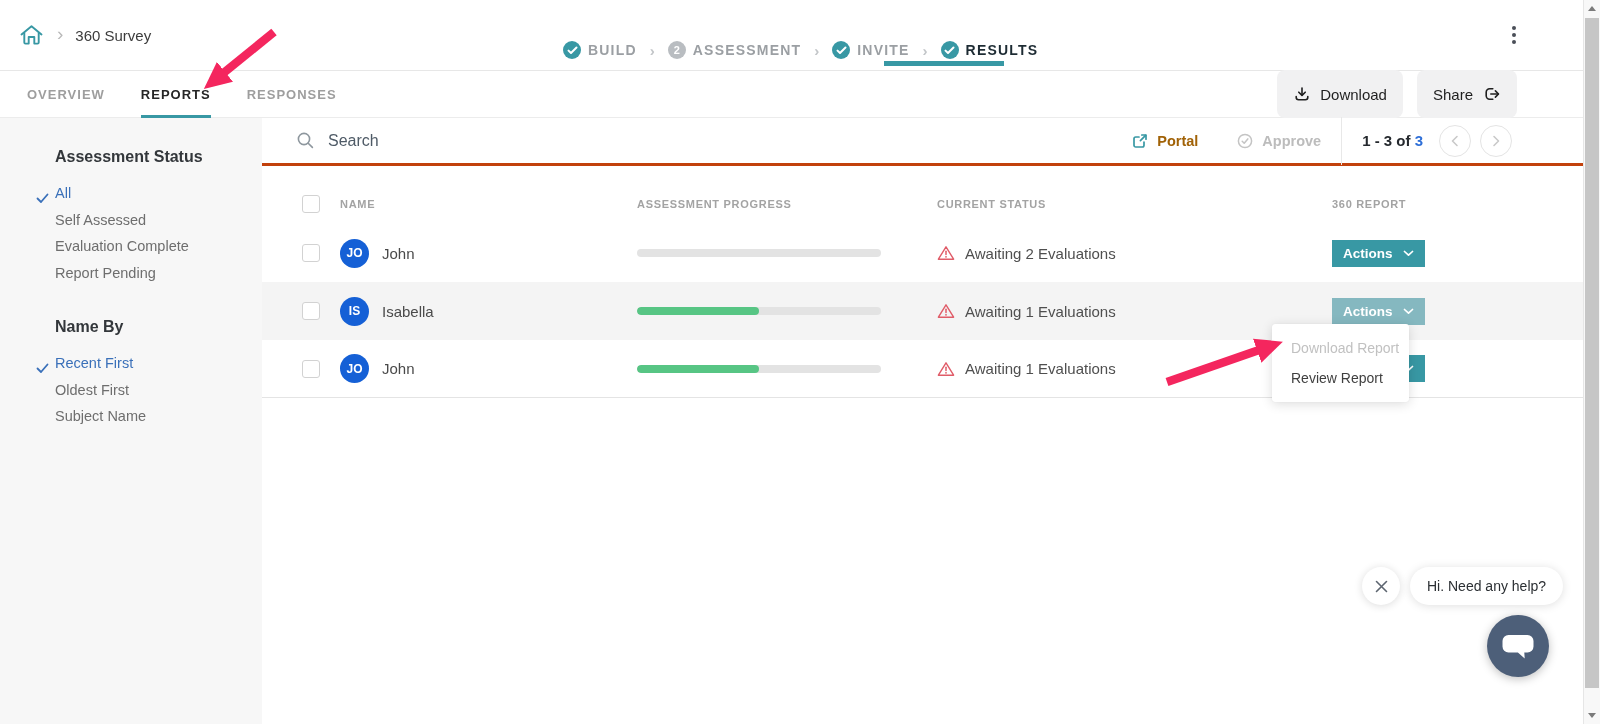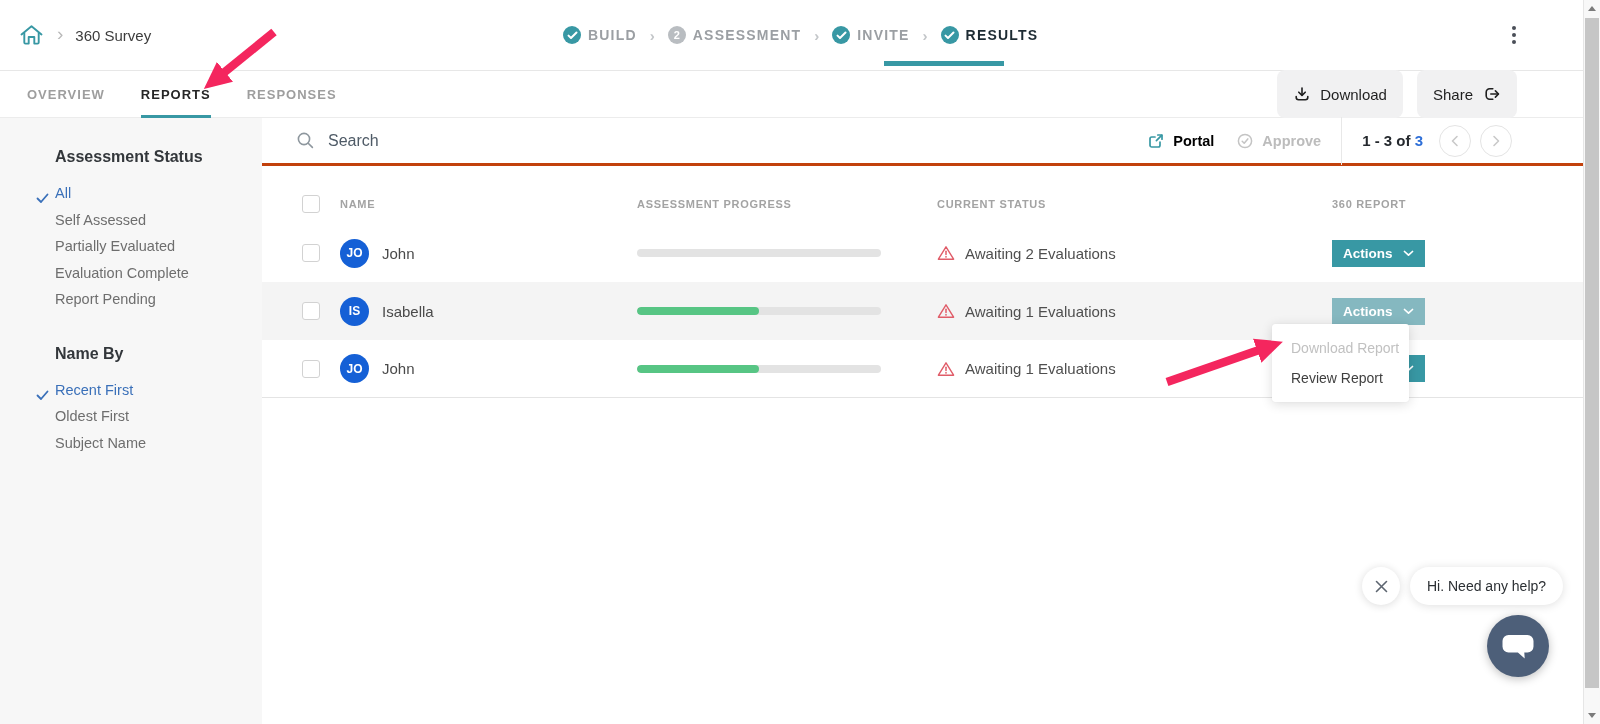--- a/index.html
+++ b/index.html
@@ -6,21 +6,21 @@
   html,body { width:1600px; height:724px; }
   body { font-family:"Liberation Sans","DejaVu Sans",sans-serif; background:#fff; overflow:hidden; }
   .page { position:relative; width:1600px; height:724px; background:#fff; }
   .app { position:absolute; left:0; top:0; bottom:0; right:17px; }
 
   
   .topbar { position:relative; height:70px; background:#fff; }
   .crumbs { position:absolute; left:18px; top:0; height:70px; display:flex; align-items:center; gap:12px; }
   .crumb-sep { color:#b9b9b9; font-size:19px; margin-top:-2px; }
   .crumb-title { font-size:15px; color:#3c3c3c; }
-  .stepper { position:absolute; left:563px; top:0; height:70px; display:flex; align-items:center; gap:13px; }
+  .stepper { position:absolute; left:563px; top:15px; height:70px; display:flex; align-items:center; gap:13px; }
   .step { display:flex; align-items:center; gap:7px; cursor:pointer; }
   .step-label { font-size:14px; font-weight:bold; letter-spacing:1.2px; color:#9b9fa3; }
   .step.active .step-label { color:#1d2b33; }
   .step-circle { width:18px; height:18px; border-radius:50%; display:flex; align-items:center; justify-content:center; }
   .step-circle.done { background:var(--teal); }
   .step-circle.num { background:#b9bdc1; color:#fff; font-size:11px; font-weight:bold; }
   .step-sep { color:#c3c6c9; font-size:15px; font-weight:bold; }
   .results-underline { position:absolute; left:884px; top:61px; width:120px; height:5px; background:var(--teal); }
   .kebab { position:absolute; right:58px; top:24px; width:22px; height:22px; display:flex; flex-direction:column; align-items:center; justify-content:center; gap:3px; cursor:pointer; }
   .kebab i { width:4px; height:4px; border-radius:50%; background:#4a4f58; }
@@ -43,21 +43,21 @@
   .side-item.selected { color:var(--blue_link); }
   .side-check { position:absolute; left:-19px; top:6px; }
 
   .main { flex:1; position:relative; background:#fff; }
   .search-row { height:48px; border-bottom:3px solid #c2410c; display:flex; align-items:center; padding:0 71px 0 34px; }
   .search-box { display:flex; align-items:center; gap:13px; flex:1; }
   .search-input { border:none; outline:none; background:transparent; font-family:inherit; font-size:16px; color:#47525c; width:300px; }
   .search-input::placeholder { color:#4e5a66; opacity:1; }
   .toolbar-right { display:flex; align-items:center; height:100%; }
   .tool-link { display:flex; align-items:center; gap:8px; font-size:14.5px; font-weight:bold; cursor:pointer; }
-  .tool-link.portal { color:#000000; margin-right:22px; }
+  .tool-link.portal { color:#a16207; margin-right:38px; }
   .tool-link.approve { color:#bcbcbc; cursor:default; margin-right:20px; }
   .toolbar-divider { width:1px; height:48px; background:#e8e8e8; margin-right:20px; }
   .count { font-size:15px; font-weight:bold; color:#25292e; margin-right:16px; white-space:nowrap; }
   .count .total { color:var(--count_blue); }
   .pager { display:flex; gap:9px; }
   .pager-btn { width:32px; height:32px; border-radius:50%; border:1px solid #e4e4e4; background:#fff; display:flex; align-items:center; justify-content:center; cursor:pointer; }
 
   
   .table { padding-top:18px; }
   .thead, .trow { display:flex; align-items:center; padding:0 44px 0 40px; }
@@ -199,21 +199,20 @@
         <ul class="side-list">
           <li class="side-item selected">
             <span class="side-check">
               <svg width="13" height="11" viewBox="0 0 13 11" fill="none">
                   <path d="M1.5 5.5 L5 9 L11.5 1.5" stroke="var(--blue_link)" stroke-width="1.8" stroke-linecap="round" stroke-linejoin="round"></path>
                 </svg>
             </span>
             <span>All</span>
           </li>
           <li class="side-item">Self Assessed</li>
-          <li class="side-item">Partially Evaluated</li>
           <li class="side-item">Evaluation Complete</li>
           <li class="side-item">Report Pending</li>
         </ul>
 
         <div class="side-title">Name By</div>
         <ul class="side-list">
           <li class="side-item selected">
             <span class="side-check">
               <svg width="13" height="11" viewBox="0 0 13 11" fill="none">
                   <path d="M1.5 5.5 L5 9 L11.5 1.5" stroke="var(--blue_link)" stroke-width="1.8" stroke-linecap="round" stroke-linejoin="round"></path>

